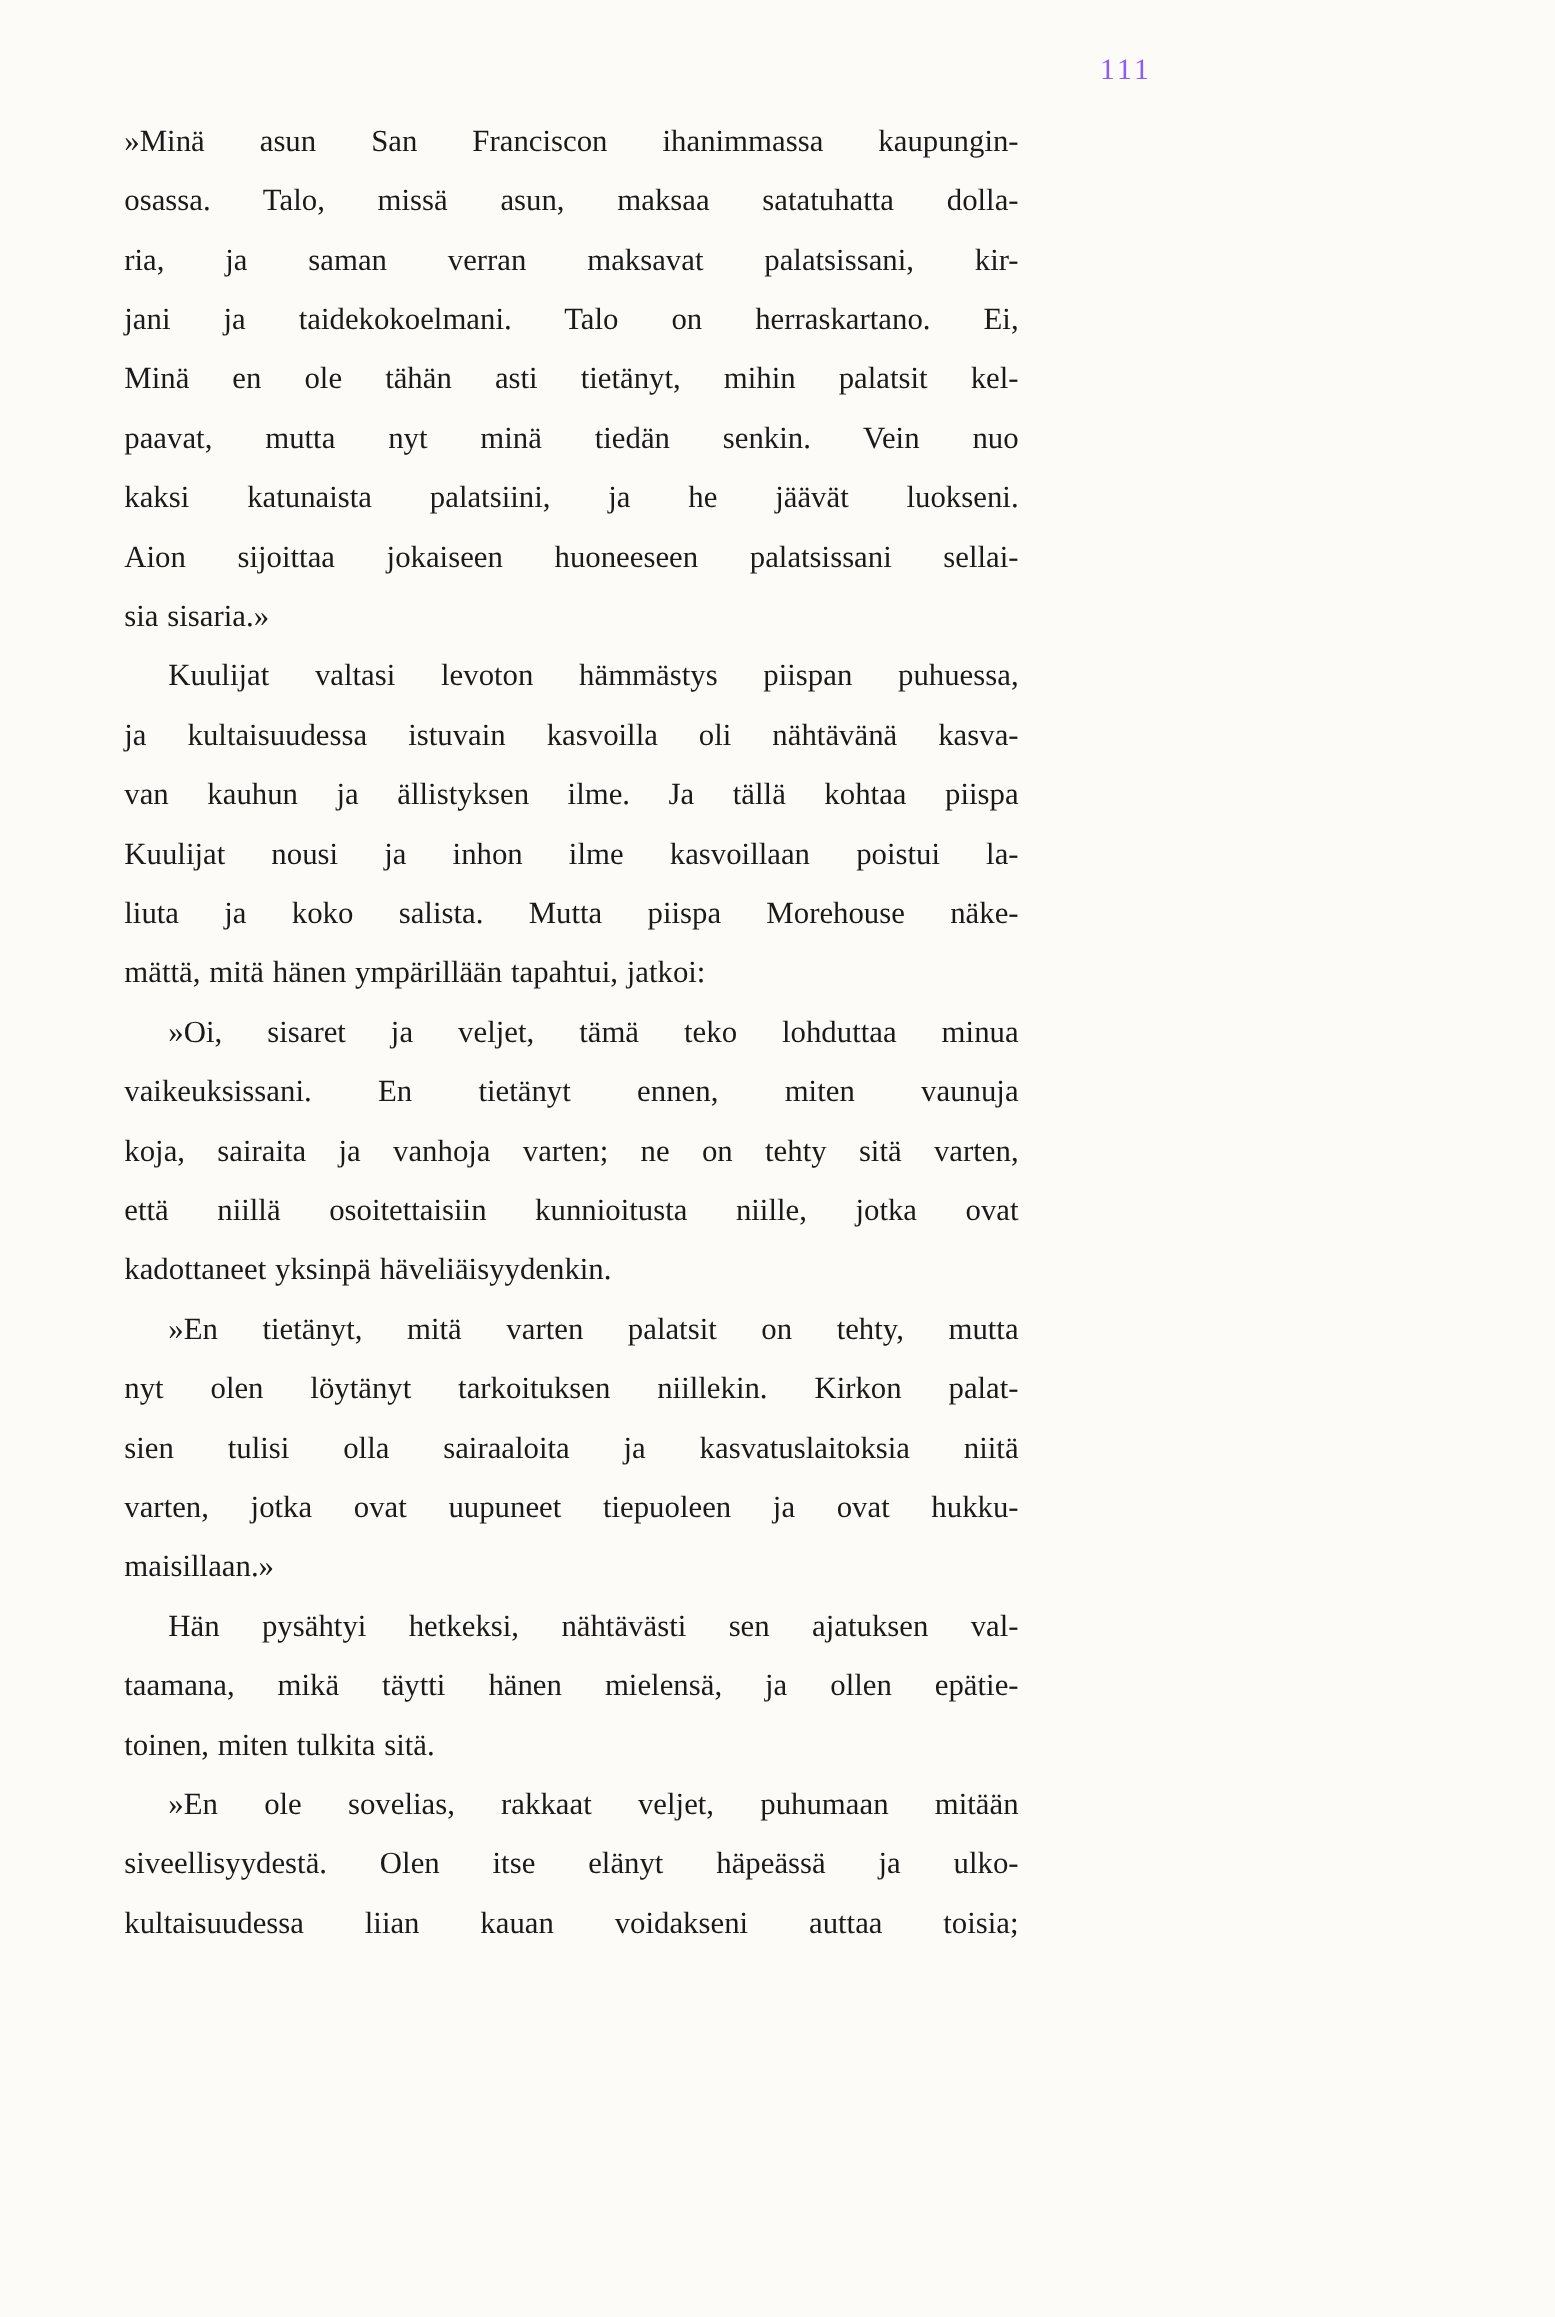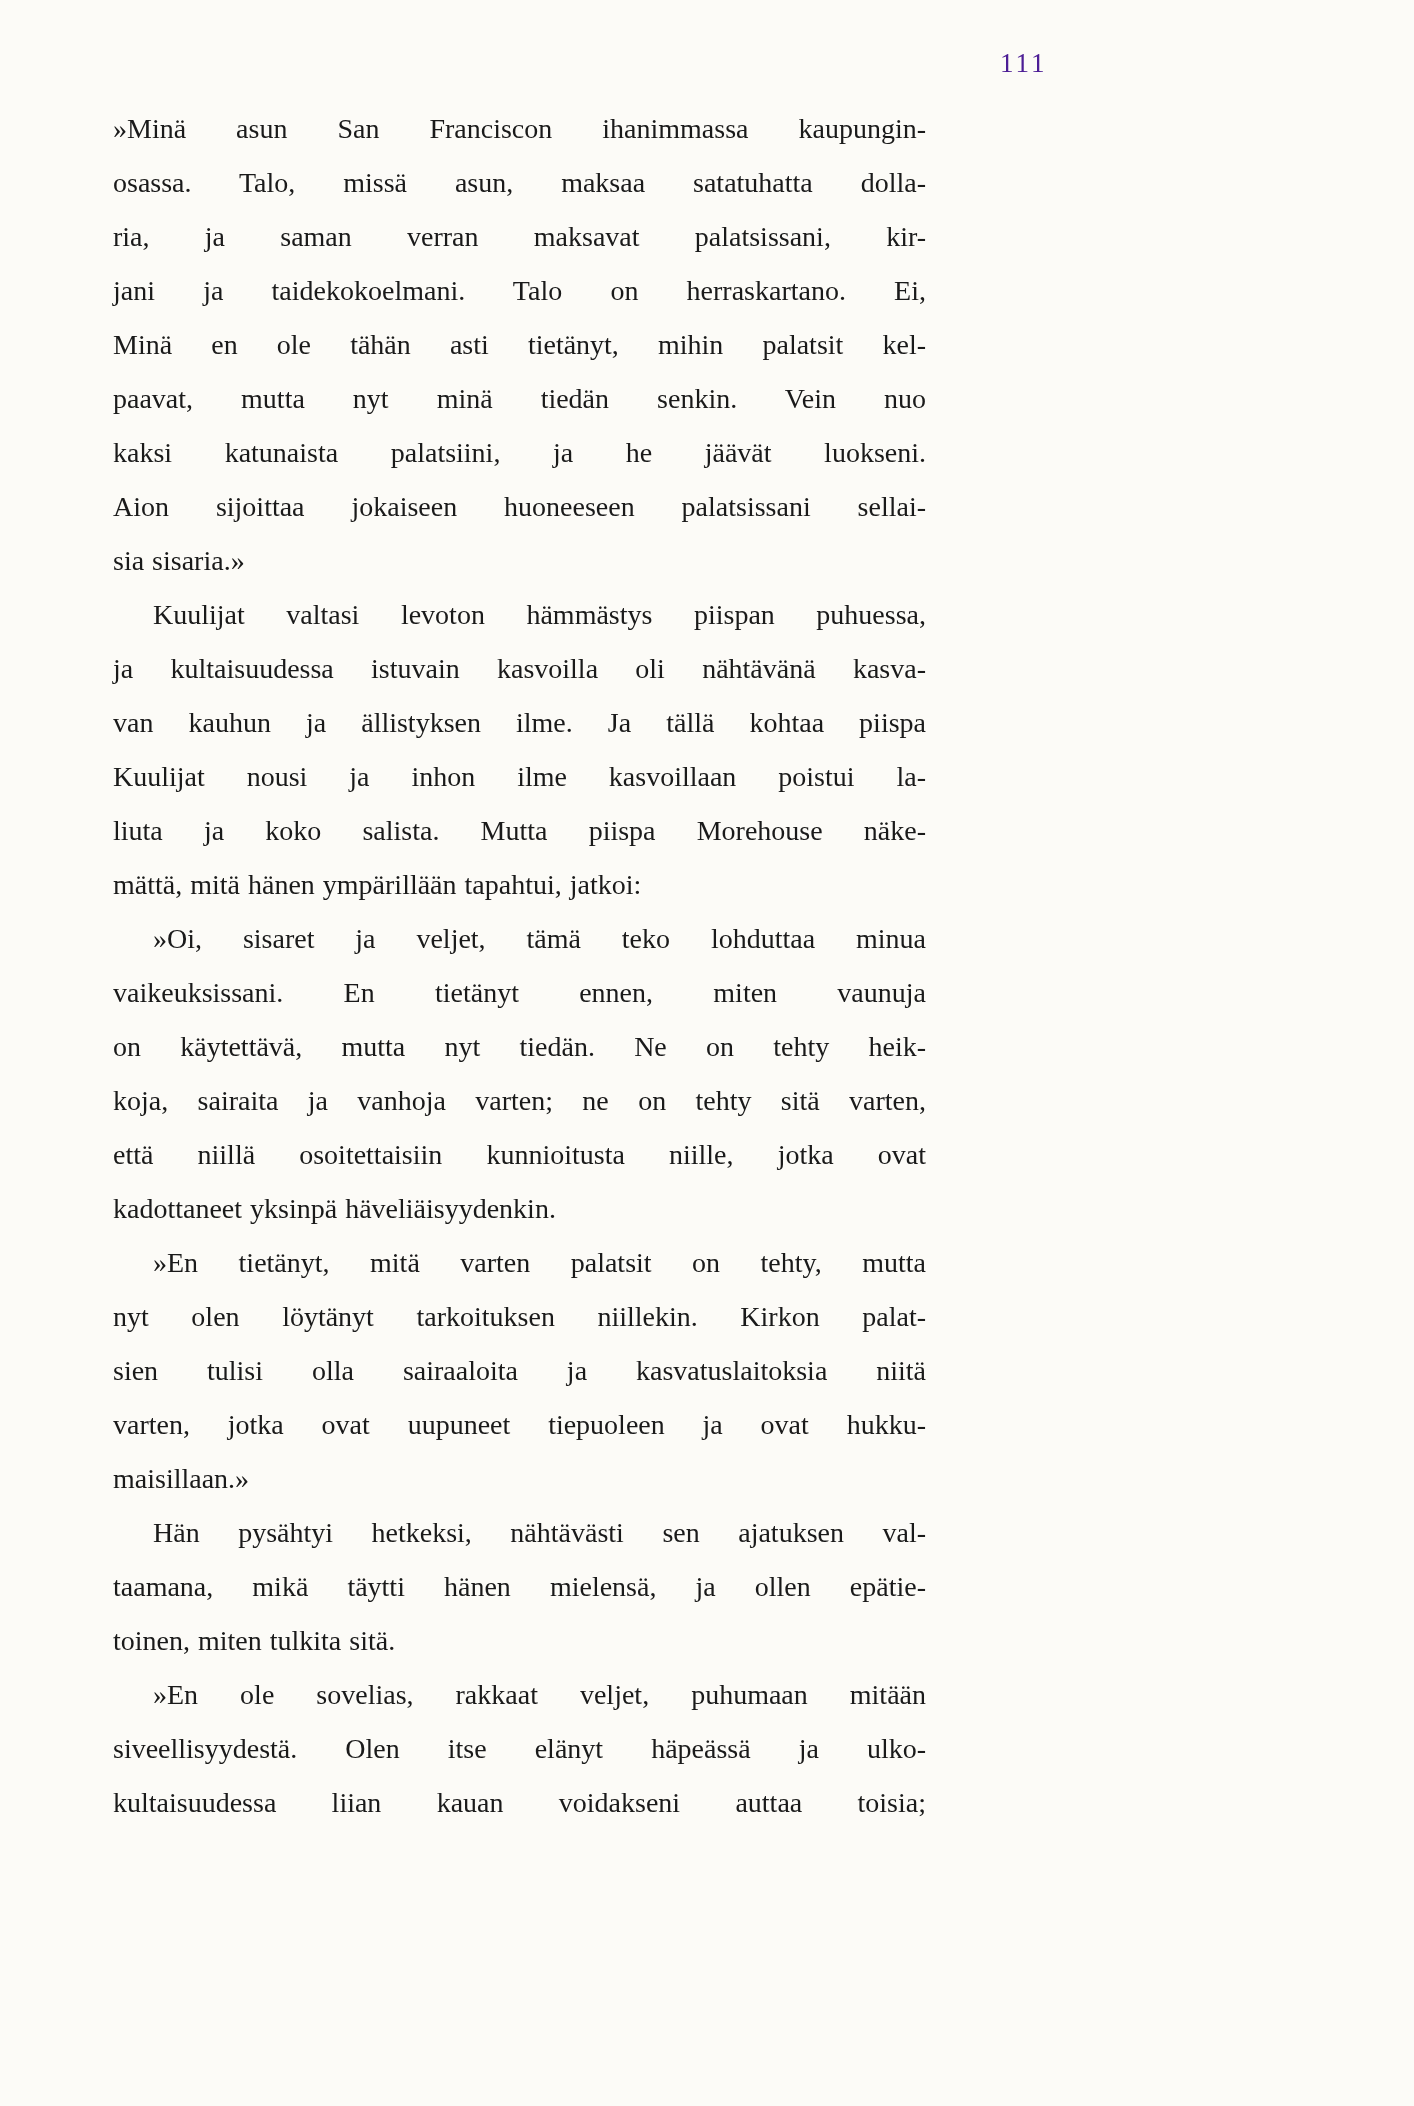--- a/index.html
+++ b/index.html
@@ -16,21 +16,21 @@
     color: #1a1a1a;
     font-family: "Liberation Serif", "DejaVu Serif", serif;
     overflow: hidden;
   }
   .page-number {
     position: absolute;
     left: 1000px;
     top: 48px;
     font-size: 27px;
     letter-spacing: 3px;
-    color: #4c1d95;
+    color: #8b5cf6;
   }
   .text-block {
     position: absolute;
     left: 113px;
     top: 102px;
     width: 813px;
   }
   .paragraph {
     margin: 0;
     padding: 0;
@@ -72,21 +72,20 @@
         <div class="line indent">Kuulijat valtasi levoton hämmästys piispan puhuessa,</div>
         <div class="line">ja kultaisuudessa istuvain kasvoilla oli nähtävänä kasva-</div>
         <div class="line">van kauhun ja ällistyksen ilme. Ja tällä kohtaa piispa</div>
         <div class="line">Kuulijat nousi ja inhon ilme kasvoillaan poistui la-</div>
         <div class="line">liuta ja koko salista. Mutta piispa Morehouse näke-</div>
         <div class="line para-end">mättä, mitä hänen ympärillään tapahtui, jatkoi:</div>
       </div>
       <div class="paragraph">
         <div class="line indent">»Oi, sisaret ja veljet, tämä teko lohduttaa minua</div>
         <div class="line">vaikeuksissani. En tietänyt ennen, miten vaunuja</div>
-        <div class="line">on käytettävä, mutta nyt tiedän. Ne on tehty heik-</div>
         <div class="line">koja, sairaita ja vanhoja varten; ne on tehty sitä varten,</div>
         <div class="line">että niillä osoitettaisiin kunnioitusta niille, jotka ovat</div>
         <div class="line para-end">kadottaneet yksinpä häveliäisyydenkin.</div>
       </div>
       <div class="paragraph">
         <div class="line indent">»En tietänyt, mitä varten palatsit on tehty, mutta</div>
         <div class="line">nyt olen löytänyt tarkoituksen niillekin. Kirkon palat-</div>
         <div class="line">sien tulisi olla sairaaloita ja kasvatuslaitoksia niitä</div>
         <div class="line">varten, jotka ovat uupuneet tiepuoleen ja ovat hukku-</div>
         <div class="line para-end">maisillaan.»</div>

